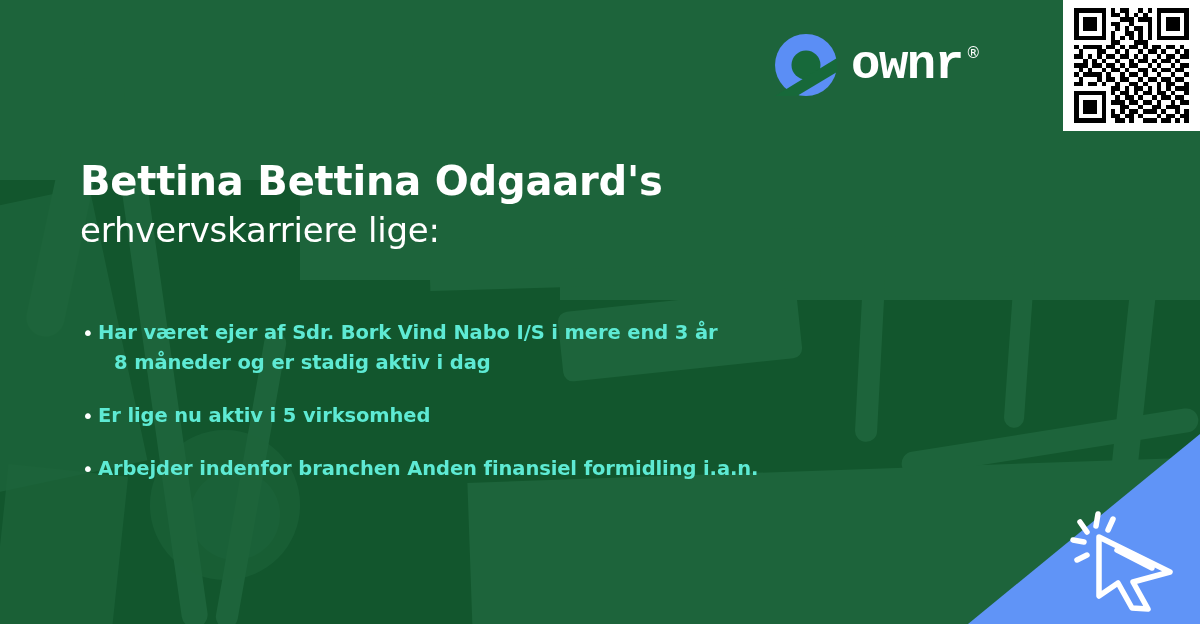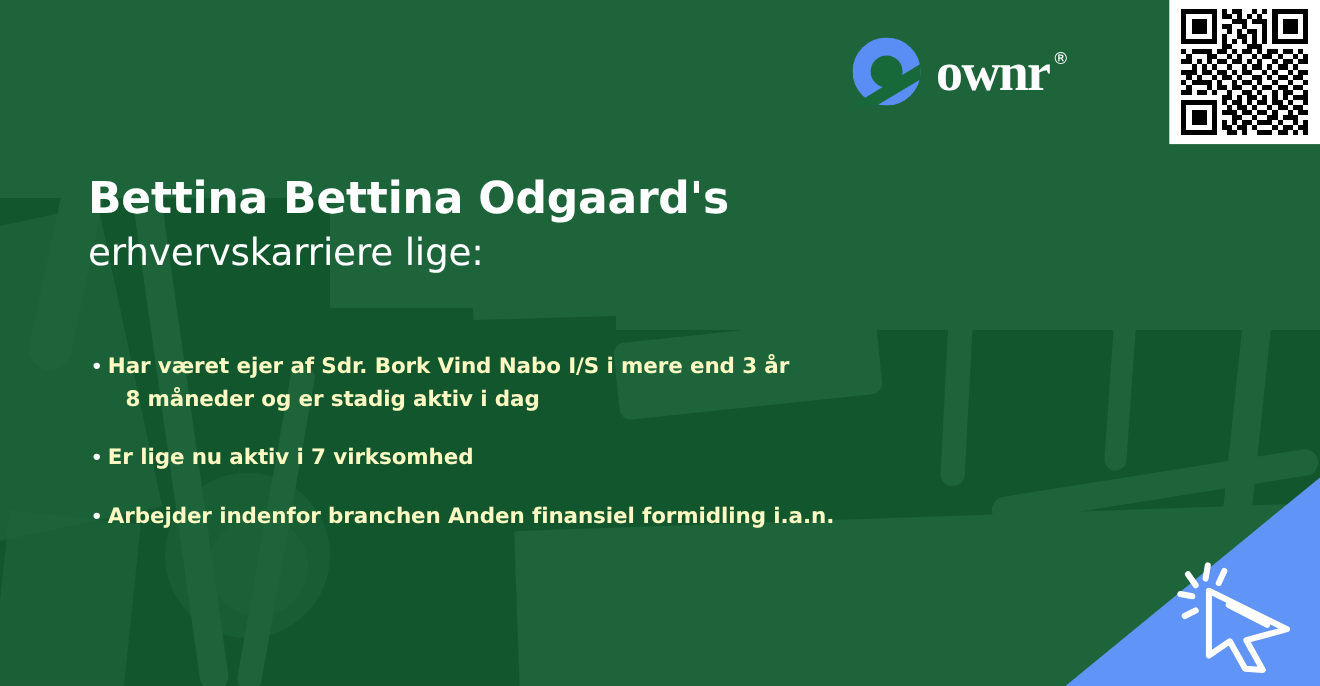--- a/index.html
+++ b/index.html
@@ -177,21 +177,21 @@
     align-items: center;
     gap: 14px;
   }
   #logo-mark { width: 62px; height: 62px; display: block; }
   #logo-word {
     display: flex;
     align-items: flex-start;
     color: #ffffff;
   }
   #wordmark {
-    font-family: Liberation Serif, serif;
+    font-family: Liberation Mono, monospace;
     font-weight: 700;
     font-size: 49px;
     letter-spacing: -1.5px;
     line-height: 1;
     color: #ffffff;
   }
   #reg {
     font-family: "DejaVu Sans", sans-serif;
     font-size: 15px;
     line-height: 1;
@@ -261,21 +261,21 @@
     color: #ffffff;
     font-size: 20px;
     line-height: 30px;
     text-align: left;
   }
   .bullet-text {
     font-family: "DejaVu Sans", sans-serif;
     font-weight: 700;
     font-size: 19.5px;
     line-height: 30px;
-    color: #fef9c3;
+    color: #5eead4;
     letter-spacing: -0.1px;
   }
   .bullet-text .cont {
     display: block;
     padding-left: 16px;
   }
 
   
   #corner {
     position: absolute;
@@ -715,21 +715,21 @@
       <div id="title-line-2">erhvervskarriere lige:</div>
     </div>
 
     <div id="bullets">
         <div class="bullet-item">
           <span class="bullet-dot">•</span>
           <span class="bullet-text"><span>Har været ejer af Sdr. Bork Vind Nabo I/S i mere end 3 år</span><span class="cont">8 måneder og er stadig aktiv i dag</span></span>
         </div>
         <div class="bullet-item">
           <span class="bullet-dot">•</span>
-          <span class="bullet-text"><span>Er lige nu aktiv i 7 virksomhed</span></span>
+          <span class="bullet-text"><span>Er lige nu aktiv i 5 virksomhed</span></span>
         </div>
         <div class="bullet-item">
           <span class="bullet-dot">•</span>
           <span class="bullet-text"><span>Arbejder indenfor branchen Anden finansiel formidling i.a.n.</span></span>
         </div>
       </div>
 
     <div id="corner">
       <div id="corner-tri"></div>
       <svg id="cursor-icon" viewBox="0 0 112 106">

